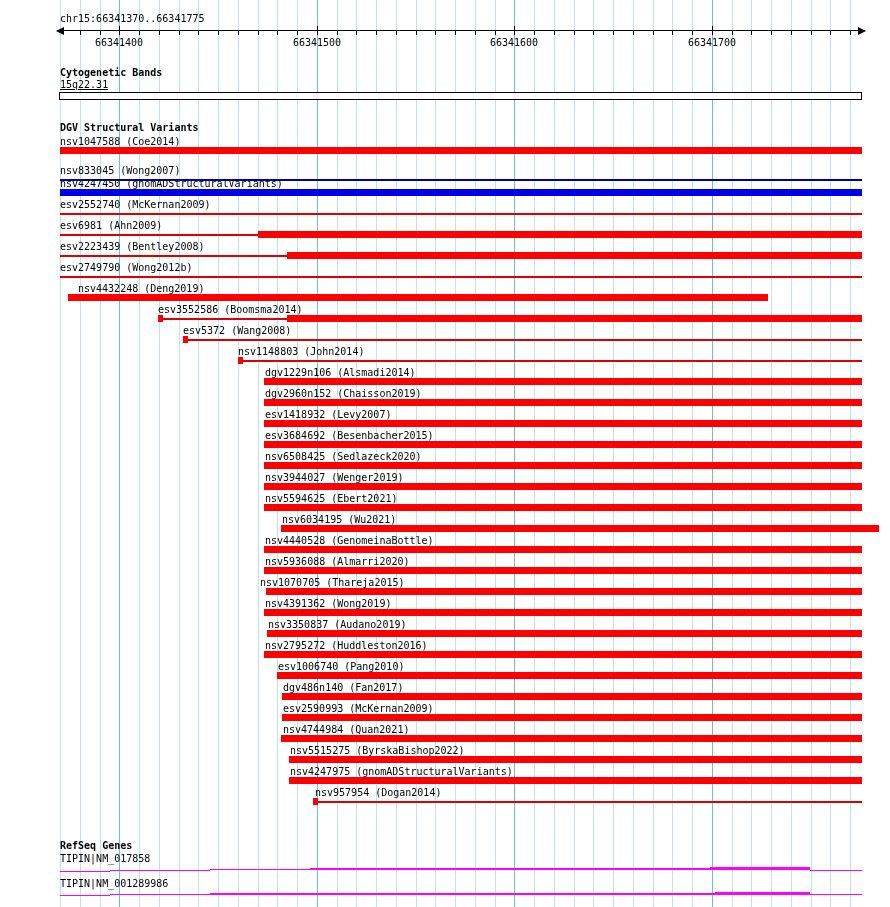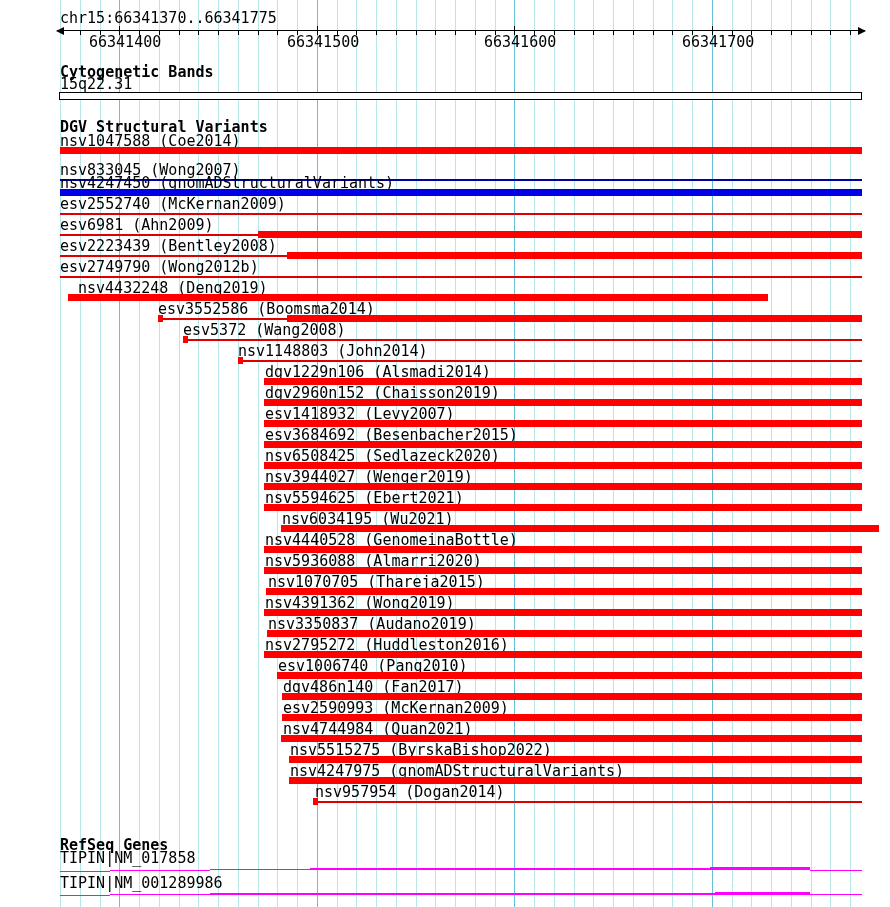--- a/index.html
+++ b/index.html
@@ -1,18 +1,18 @@
 <!DOCTYPE html>
 <html><head>
 <meta charset="utf-8">
 <style>
   html,body{margin:0;padding:0;background:#fff;}
   #canvas{
     position:relative;width:890px;height:907px;overflow:hidden;background:#ffffff;
-    font-family:"DejaVu Sans Mono",monospace;font-size:15px;line-height:11px;color:#000;
+    font-family:"DejaVu Sans Mono",monospace;font-size:10px;line-height:11px;color:#000;
   }
   .abs{position:absolute;}
   .gridline{position:absolute;top:0;width:1px;height:907px;}
   .hdr{position:absolute;font-weight:bold;white-space:nowrap;}
   .lbl{position:absolute;white-space:nowrap;}
   .axis-line{position:absolute;height:1px;background:#000;}
   .tick{position:absolute;width:1px;background:#000;}
   .tick-label{position:absolute;width:60px;text-align:center;}
   .arrow{position:absolute;width:0;height:0;}
   .arrow-left{border-top:4px solid transparent;border-bottom:4px solid transparent;border-right:8px solid #000;}
@@ -120,21 +120,21 @@
     <div id="tick-labels">
         <div class="tick-label" style="left: 89px; top: 37px;">66341400</div>
         <div class="tick-label" style="left: 287px; top: 37px;">66341500</div>
         <div class="tick-label" style="left: 484px; top: 37px;">66341600</div>
         <div class="tick-label" style="left: 682px; top: 37px;">66341700</div>
       </div>
   </div>
 
   <div id="cyto">
     <div class="hdr" id="cyto-hdr" style="left: 60px; top: 67px;">Cytogenetic Bands</div>
-    <div class="lbl" id="cyto-lbl" style="left: 60px; top: 79px;">15q22.31</div>
+    <div class="lbl" id="cyto-lbl" style="left: 60px; top: 79px; text-decoration: underline;">15q22.31</div>
     <div class="band-rect" id="cyto-rect" style="left: 59px; top: 92px; width: 803px; height: 8px;"></div>
   </div>
 
   <div id="dgv">
     <div class="hdr" id="dgv-hdr" style="left: 60px; top: 122px;">DGV Structural Variants</div>
     <div id="dgv-rows">
         <div class="abs" style="left: 0px; top: 136px; width: 890px; height: 21px;">
           <div class="lbl" style="left: 60px; top: 0px;">nsv1047588 (Coe2014)</div>
           <div class="seg" style="left: 60px; width: 802px; background: rgb(255, 0, 0); top: 11px; height: 7px;"></div>
         </div>
@@ -218,21 +218,21 @@
         </div>
         <div class="abs" style="left: 0px; top: 535px; width: 890px; height: 21px;">
           <div class="lbl" style="left: 265px; top: 0px;">nsv4440528 (GenomeinaBottle)</div>
           <div class="seg" style="left: 264px; width: 598px; background: rgb(255, 0, 0); top: 11px; height: 7px;"></div>
         </div>
         <div class="abs" style="left: 0px; top: 556px; width: 890px; height: 21px;">
           <div class="lbl" style="left: 265px; top: 0px;">nsv5936088 (Almarri2020)</div>
           <div class="seg" style="left: 264px; width: 598px; background: rgb(255, 0, 0); top: 11px; height: 7px;"></div>
         </div>
         <div class="abs" style="left: 0px; top: 577px; width: 890px; height: 21px;">
-          <div class="lbl" style="left: 268px; top: 0px; text-decoration: underline;">nsv1070705 (Thareja2015)</div>
+          <div class="lbl" style="left: 260px; top: 0px;">nsv1070705 (Thareja2015)</div>
           <div class="seg" style="left: 266px; width: 596px; background: rgb(255, 0, 0); top: 11px; height: 7px;"></div>
         </div>
         <div class="abs" style="left: 0px; top: 598px; width: 890px; height: 21px;">
           <div class="lbl" style="left: 265px; top: 0px;">nsv4391362 (Wong2019)</div>
           <div class="seg" style="left: 264px; width: 598px; background: rgb(255, 0, 0); top: 11px; height: 7px;"></div>
         </div>
         <div class="abs" style="left: 0px; top: 619px; width: 890px; height: 21px;">
           <div class="lbl" style="left: 268px; top: 0px;">nsv3350837 (Audano2019)</div>
           <div class="seg" style="left: 267px; width: 595px; background: rgb(255, 0, 0); top: 11px; height: 7px;"></div>
         </div>

